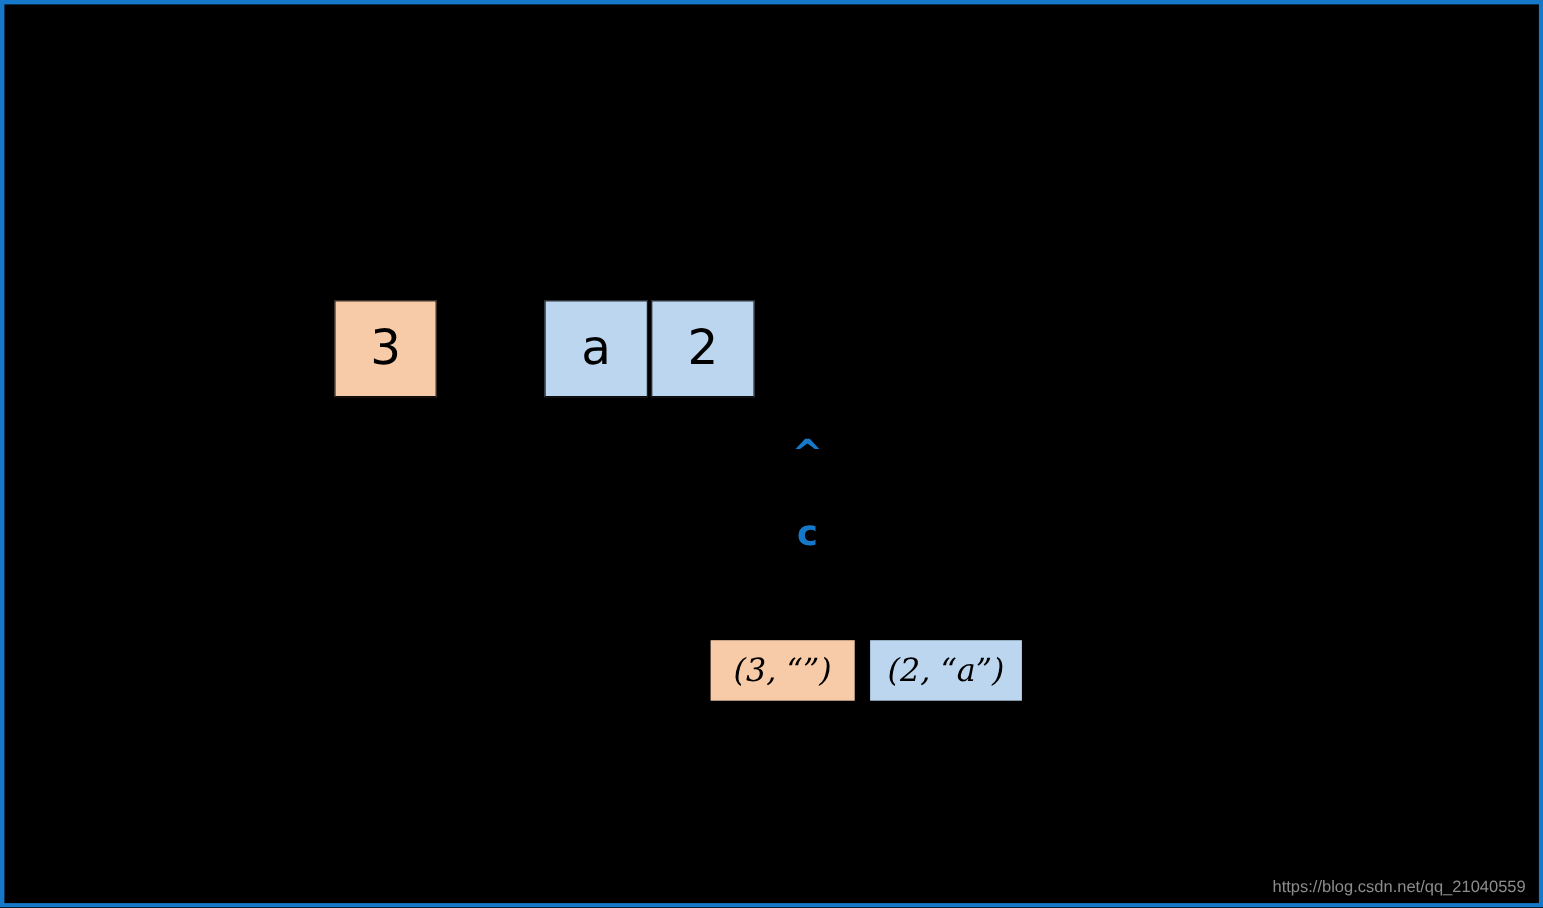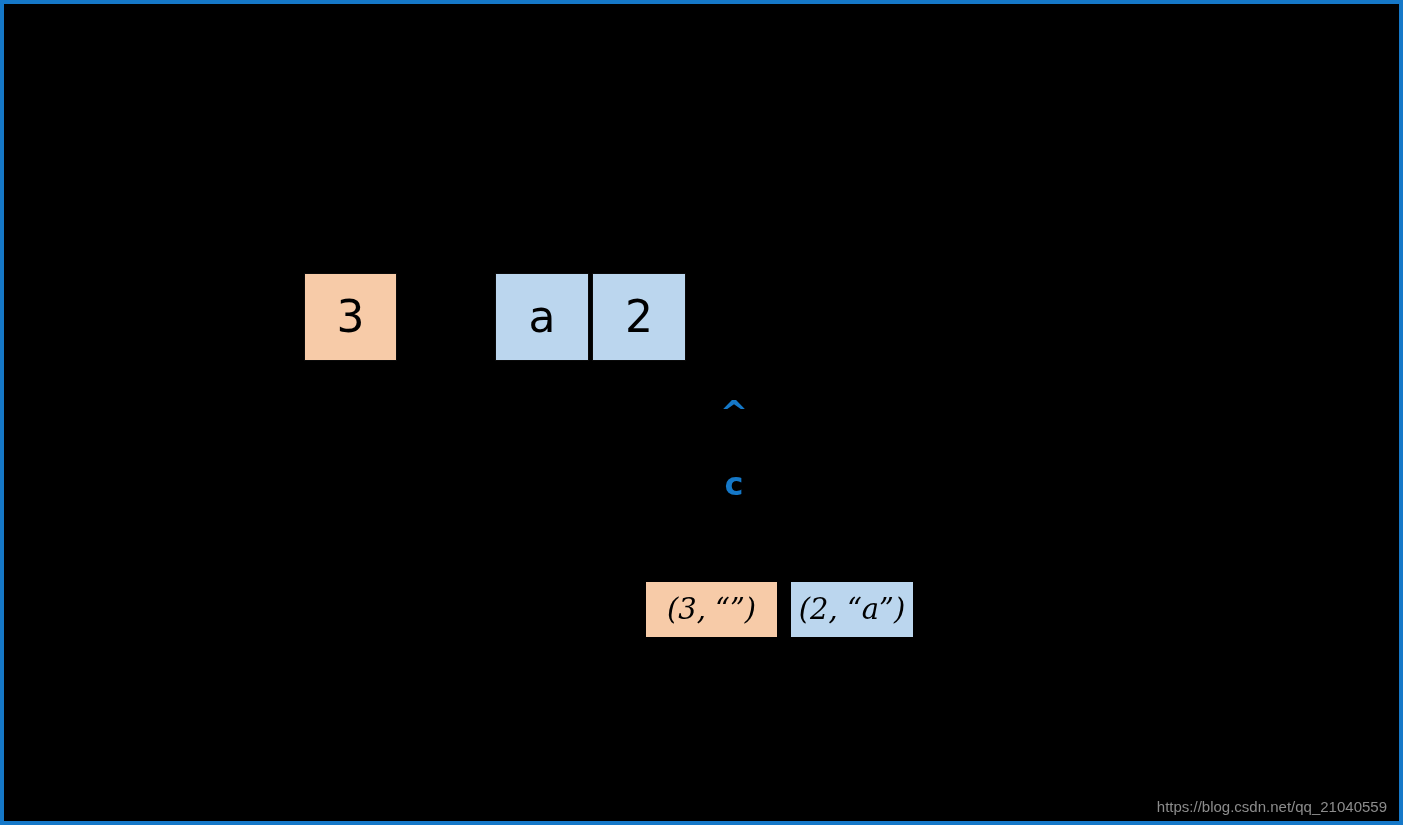--- a/index.html
+++ b/index.html
@@ -98,21 +98,21 @@
     font-size: 29px;
     height: 55px;
     top: 578px;
   }
   #tuple-left {
     left: 642px;
     width: 131px;
   }
   #tuple-right {
     left: 787px;
-    width: 122px;
+    width: 138px;
   }
 
   
   #watermark {
     position: absolute;
     right: 12px;
     bottom: 6px;
     color: #8c8c8c;
     font-size: 15px;
     font-family: "Liberation Sans", sans-serif;

